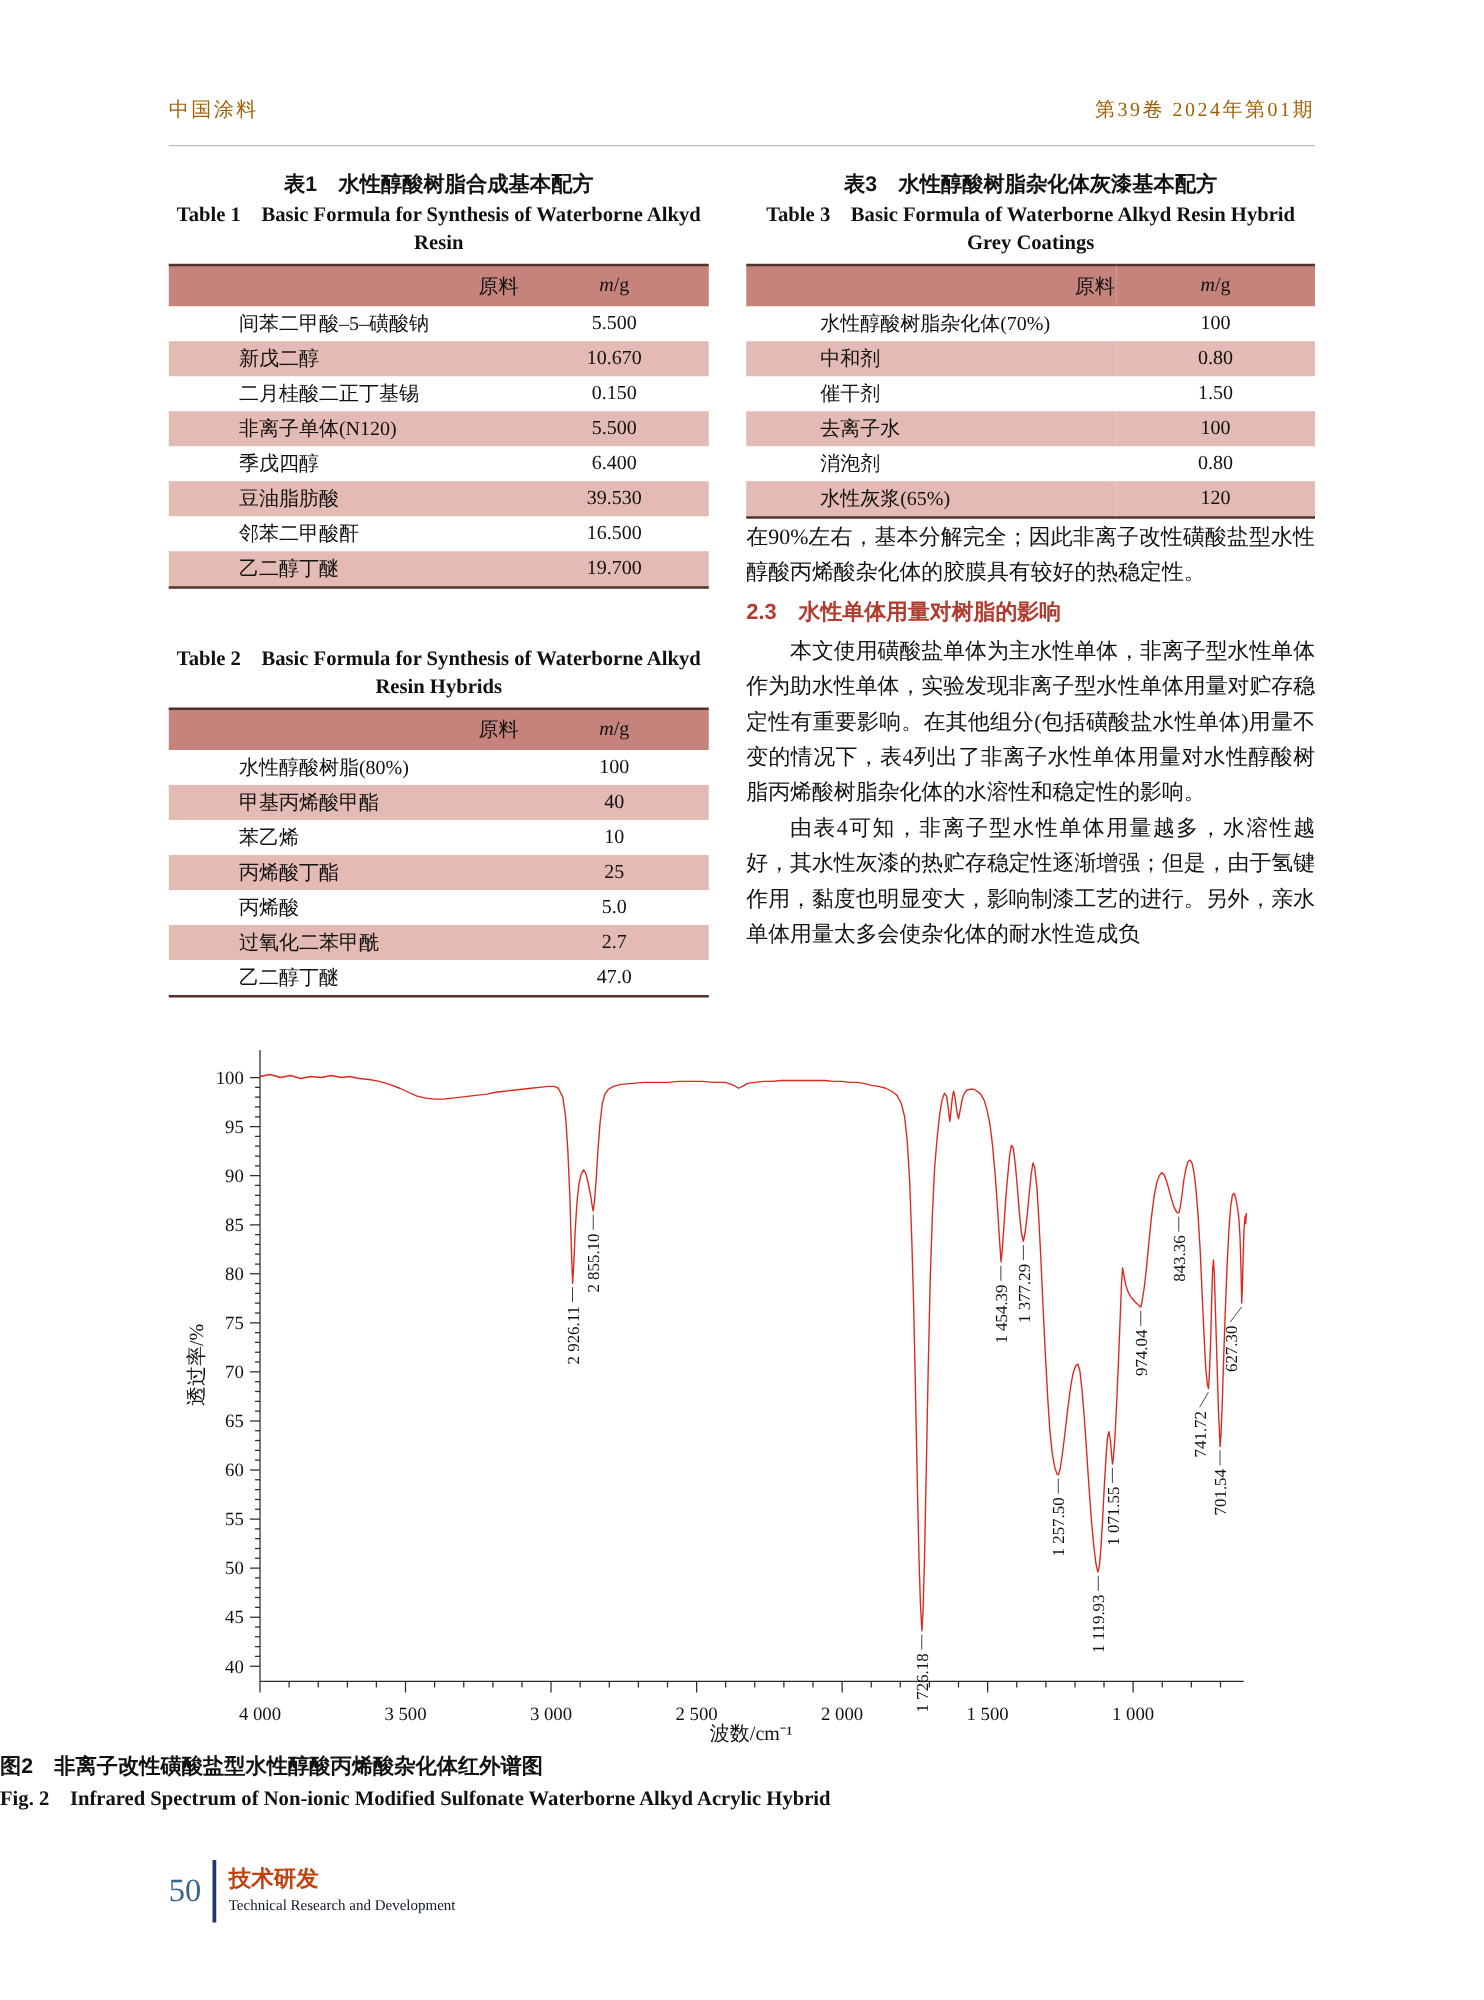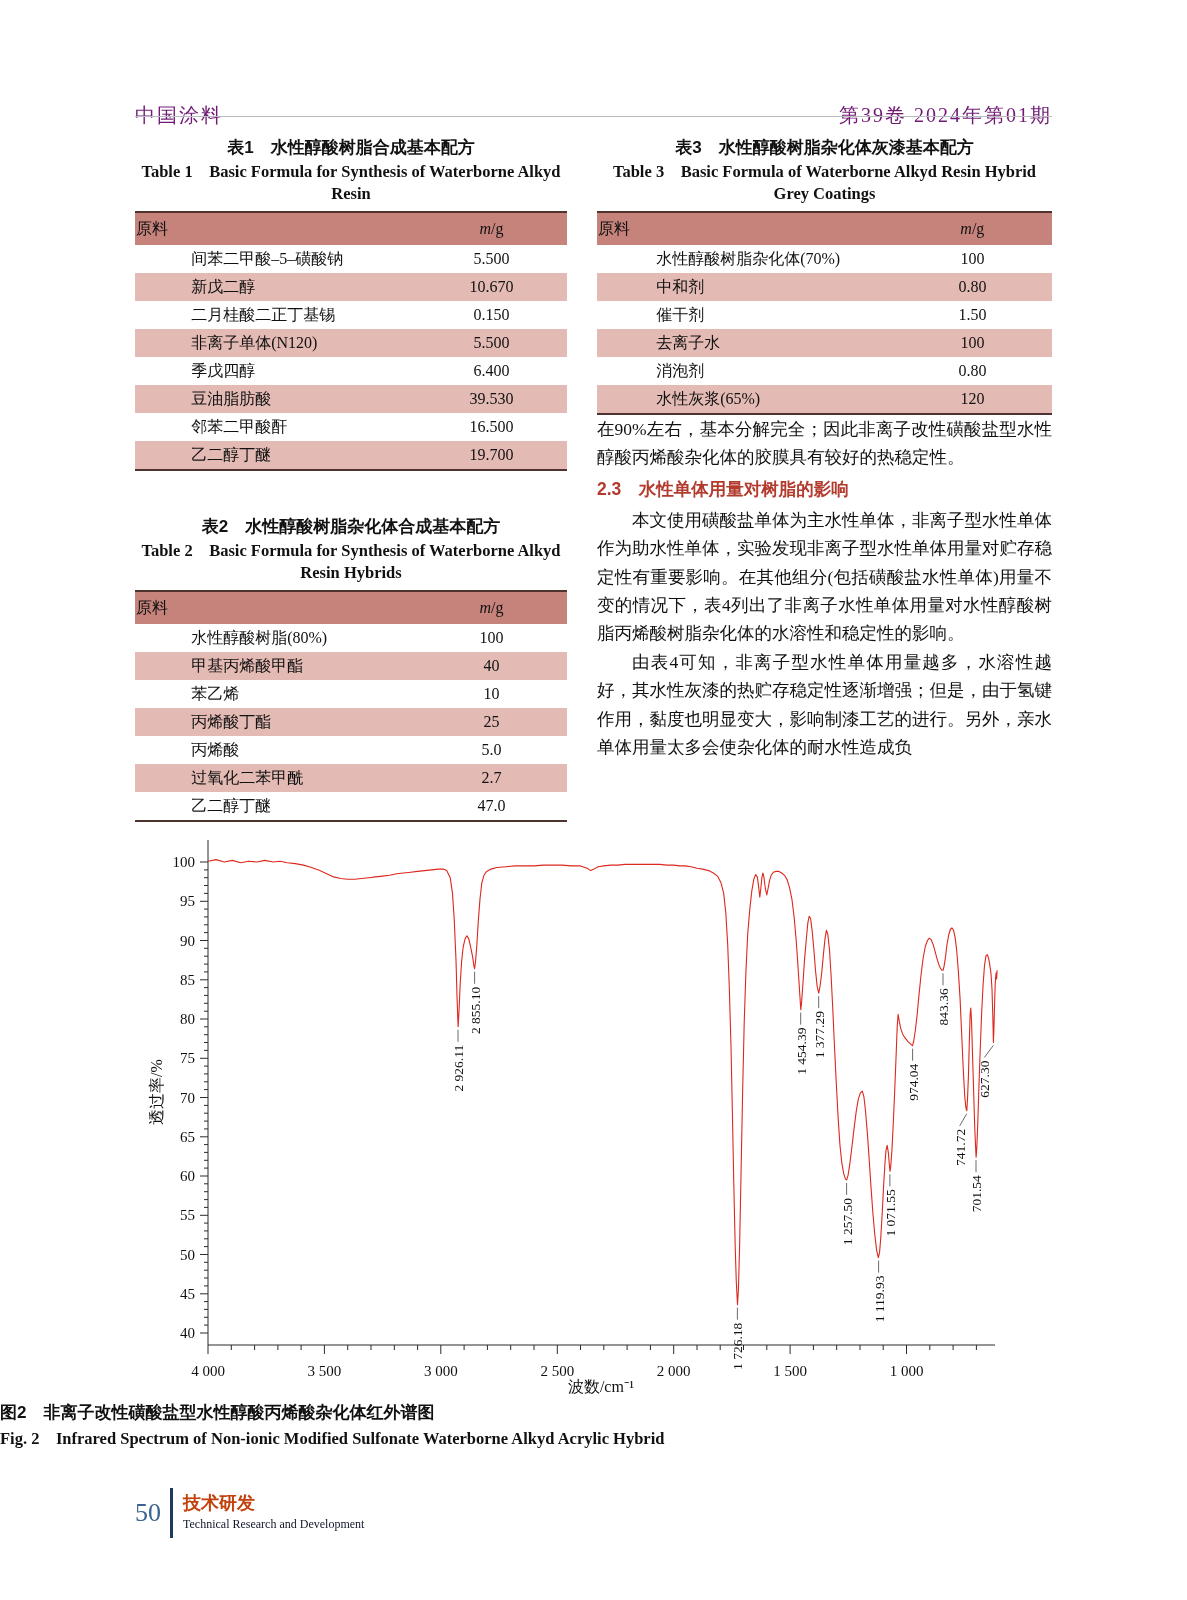--- a/index.html
+++ b/index.html
@@ -1,35 +1,35 @@
 <!DOCTYPE html>
 <html><head>
 <meta charset="utf-8">
 <style>
   html,body{margin:0;padding:0;background:#fff;}
   body{width:1187px;height:1600px;position:relative;font-family:"Liberation Serif",serif;color:#111;}
   .abs{position:absolute;}
 
   
   .page-header{top:78px;left:135px;width:917px;display:flex;justify-content:space-between;
-    font-size:20px;color:#701a75;letter-spacing:2px;margin-top:24px;}
+    font-size:16px;color:#a16207;letter-spacing:2px;}
   .header-rule{top:116px;left:135px;width:917px;height:1px;background:#b9bdc2;}
 
   
   .col-left{top:136px;left:135px;width:432px;}
   .col-right{top:136px;left:597px;width:455px;}
 
   
   .tbl-title-zh{font-family:"Liberation Sans",sans-serif;font-weight:bold;font-size:17px;
     text-align:center;line-height:24px;}
   .tbl-title-en{font-weight:bold;font-size:16.5px;text-align:center;line-height:22px;margin:1px 0 6px 0;}
   table.formula{width:100%;border-collapse:collapse;border-top:2px solid #50332e;
     border-bottom:2px solid #50332e;font-size:16px;}
   table.formula th{background:#c6837c;font-weight:normal;height:30px;}
-  table.formula th.name{width:65%;text-align:left;}
+  table.formula th.name{width:65%;text-align:right;}
   table.formula th.val{width:35%;text-align:center;}
   table.formula td{height:26px;}
   table.formula td.name{padding-left:13%;}
   table.formula td.val{text-align:center;}
   table.formula tbody tr:nth-child(even){background:#e3bab4;}
   .tbl-gap{height:44px;}
 
   
   .para{font-size:17.5px;line-height:28.4px;text-align:justify;}
   .indent{text-indent:2em;}
@@ -103,21 +103,20 @@
           </tr>
           <tr>
             <td class="name">乙二醇丁醚</td>
             <td class="val">19.700</td>
           </tr>
         </tbody>
     </table>
   </div>
   <div class="tbl-gap"></div>
   <div>
-    <div class="tbl-title-zh">表2　水性醇酸树脂杂化体合成基本配方</div>
     <div class="tbl-title-en">Table 2　Basic Formula for Synthesis of Waterborne Alkyd Resin Hybrids</div>
     <table class="formula">
       <thead>
         <tr>
           <th class="name">原料</th>
           <th class="val"><i>m</i><span>/g</span></th>
         </tr>
       </thead>
       <tbody>
           <tr>

